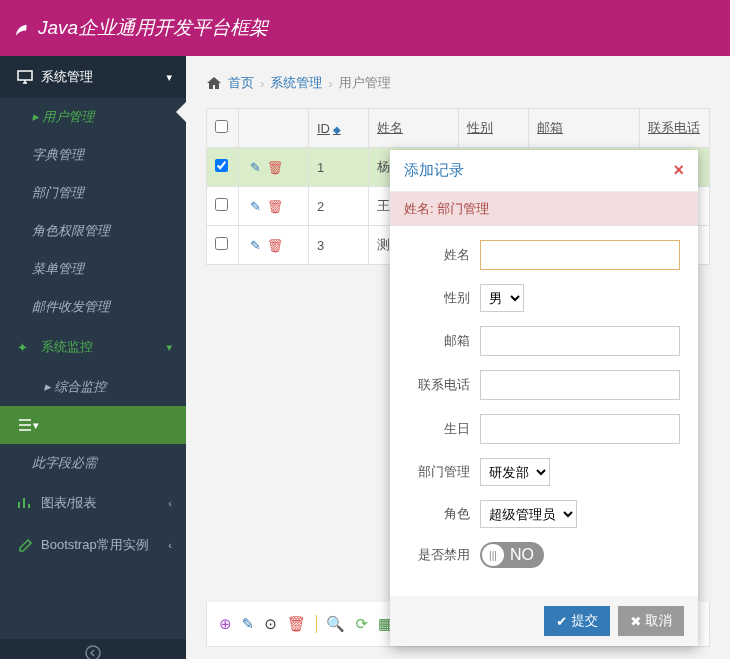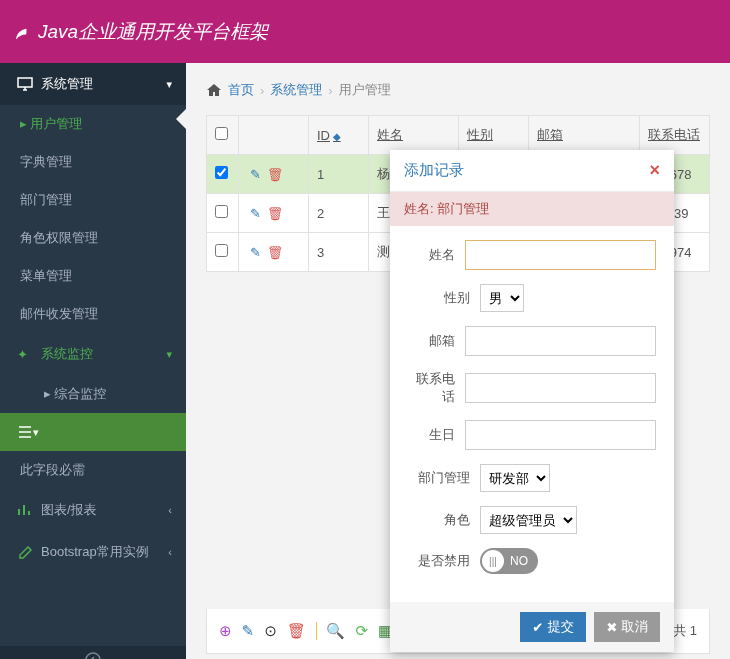--- a/index.html
+++ b/index.html
@@ -1,29 +1,29 @@
 <!DOCTYPE html>
 <html><head>
 <meta charset="utf-8">
 <style>
 * { box-sizing: border-box; margin: 0; padding: 0; }
 body { font-family: "Microsoft YaHei", Arial, sans-serif; font-size: 13px; color: #555; background: #f0f0f0; width: 730px; height: 659px; overflow: hidden; position: relative; }
 
-.topbar { height: 63px; background: #b72077; color: #fff; display: flex; align-items: center; padding: 0 12px; font-size: 19px; font-style: italic; }
+.topbar { height: 56px; background: #b72077; color: #fff; display: flex; align-items: center; padding: 0 12px; font-size: 19px; font-style: italic; }
 .topbar svg { margin-right: 6px; }
 
 .container { display: flex; height: calc(100% - 48px); }
 
 .sidebar { width: 186px; background: #293846; color: #a7b1c2; display: flex; flex-direction: column; }
 .side-item { padding: 12px 14px; display: flex; align-items: center; cursor: pointer; border-left: 3px solid transparent; }
 .side-item.top { background: #1f2d3a; color: #fff; }
 .side-item.green { color: #4caf50; }
 .side-item .label { flex: 1; margin-left: 8px; }
 .side-item .chev { font-size: 11px; }
-.sub-item { padding: 10px 14px 10px 20px; cursor: pointer; }
+.sub-item { padding: 10px 14px 10px 32px; cursor: pointer; font-style: italic; }
 .sub-item.deep { padding-left: 44px; }
 .collapse-bar { height: 28px; background: #1f2d3a; display: flex; align-items: center; justify-content: center; color: #7a8490; margin-top: auto; }
 
 .main { flex: 1; background: #f3f3f4; display: flex; flex-direction: column; position: relative; }
 .breadcrumb { padding: 18px 20px 16px; color: #888; display: flex; align-items: center; gap: 6px; }
 .breadcrumb .link { color: #337ab7; }
 .breadcrumb .sep { color: #bbb; }
 .tri-pointer { position: absolute; left: -10px; top: 46px; width: 0; height: 0; border-top: 10px solid transparent; border-bottom: 10px solid transparent; border-right: 10px solid #f3f3f4; }
 
 .content { padding: 0 20px; flex: 1; display: flex; flex-direction: column; }
@@ -40,34 +40,34 @@
 .toolbar { background: #fff; border: 1px solid #e1e1e1; border-top: none; padding: 10px 12px; display: flex; align-items: center; gap: 10px; margin-top: auto; margin-bottom: 20px; }
 .toolbar .grp { display: flex; gap: 10px; }
 .toolbar .div { width: 1px; height: 18px; background: #f0c040; }
 .tbicon { cursor: pointer; font-size: 15px; }
 .plus{color:#a94fd1}.pencil2{color:#337ab7}.zoom{color:#333}.trash2{color:#d9534f}.zoom2{color:#e8a33d}.refresh{color:#5cb85c}.excel{color:#3c8d3c}
 .pager { margin-left: auto; display: flex; align-items: center; gap: 4px; }
 .pager .pbtn { width: 24px; height: 24px; border: 1px solid #ccc; background: #fff; display: flex; align-items: center; justify-content: center; font-size: 11px; color: #888; cursor: pointer; }
 .pager input { width: 28px; height: 24px; border: 1px solid #ccc; text-align: center; }
 .pager .txt { margin-left: 6px; }
 
-.modal { position: absolute; left: 390px; top: 150px; width: 284px; background: #fff; box-shadow: 0 3px 12px rgba(0,0,0,0.3); z-index: 10; }
+.modal { position: absolute; left: 390px; top: 150px; width: 308px; background: #fff; box-shadow: 0 3px 12px rgba(0,0,0,0.3); z-index: 10; }
 .modal-head { padding: 10px 14px; display: flex; align-items: center; border-bottom: 1px solid #eee; }
 .modal-head .title { color: #337ab7; font-size: 15px; flex: 1; }
 .modal-head .close { color: #d9534f; cursor: pointer; font-size: 18px; font-weight: bold; }
 .err { background: #f2dede; color: #a94442; padding: 8px 14px; font-size: 13px; }
 .form { padding: 14px 18px; }
 .frow { display: flex; align-items: center; margin-bottom: 14px; }
 .frow label { width: 62px; text-align: right; margin-right: 10px; color: #555; }
 .frow input[type=text] { flex: 1; height: 30px; border: 1px solid #ccc; padding: 0 6px; }
 .frow input.invalid { border-color: #e0b76a; }
 .frow select { height: 28px; border: 1px solid #ccc; padding: 0 4px; background: #fff; }
 .toggle { display: inline-flex; align-items: center; background: #919191; border-radius: 14px; height: 26px; padding: 2px; }
 .toggle .knob { width: 22px; height: 22px; background: #fff; border-radius: 50%; display: flex; align-items: center; justify-content: center; font-size: 10px; color: #888; }
-.toggle .txt { color: #fff; font-size: 12px; padding: 0 8px 0 6px; }
+.toggle .txt { color: #fff; font-size: 16px; padding: 0 8px 0 6px; }
 .modal-foot { background: #f5f5f5; padding: 10px 14px; display: flex; justify-content: flex-end; gap: 8px; }
 .btn { padding: 6px 12px; border: none; cursor: pointer; display: inline-flex; align-items: center; gap: 4px; }
 .btn-primary { background: #337ab7; color: #fff; }
 .btn-cancel { background: #9a9a9a; color: #fff; }
 
 input[type=checkbox]{cursor:pointer;}
 svg { display: block; }
 </style>
 </head>
 <body>

